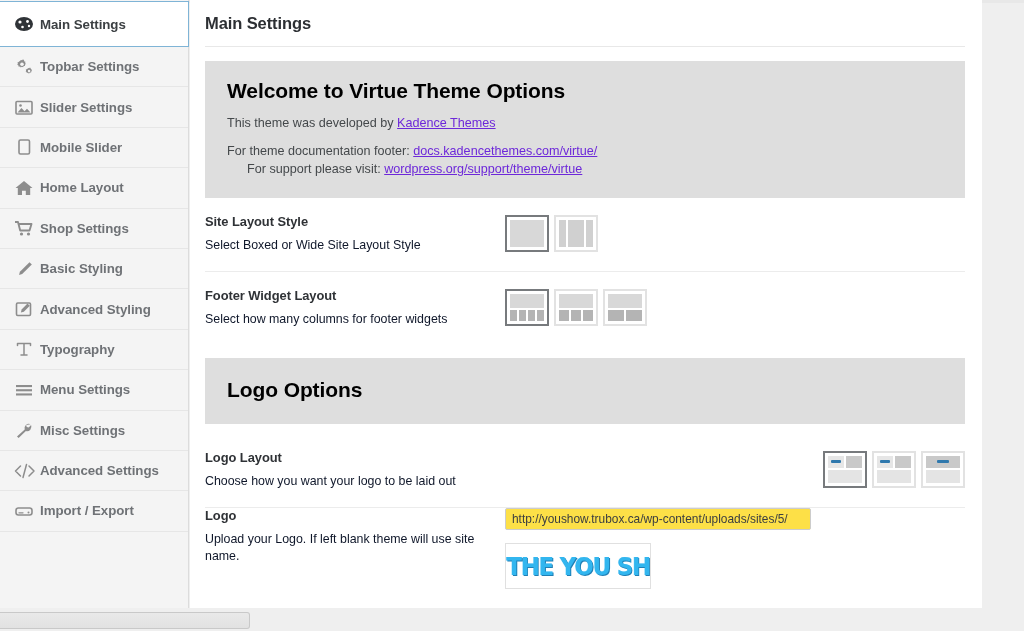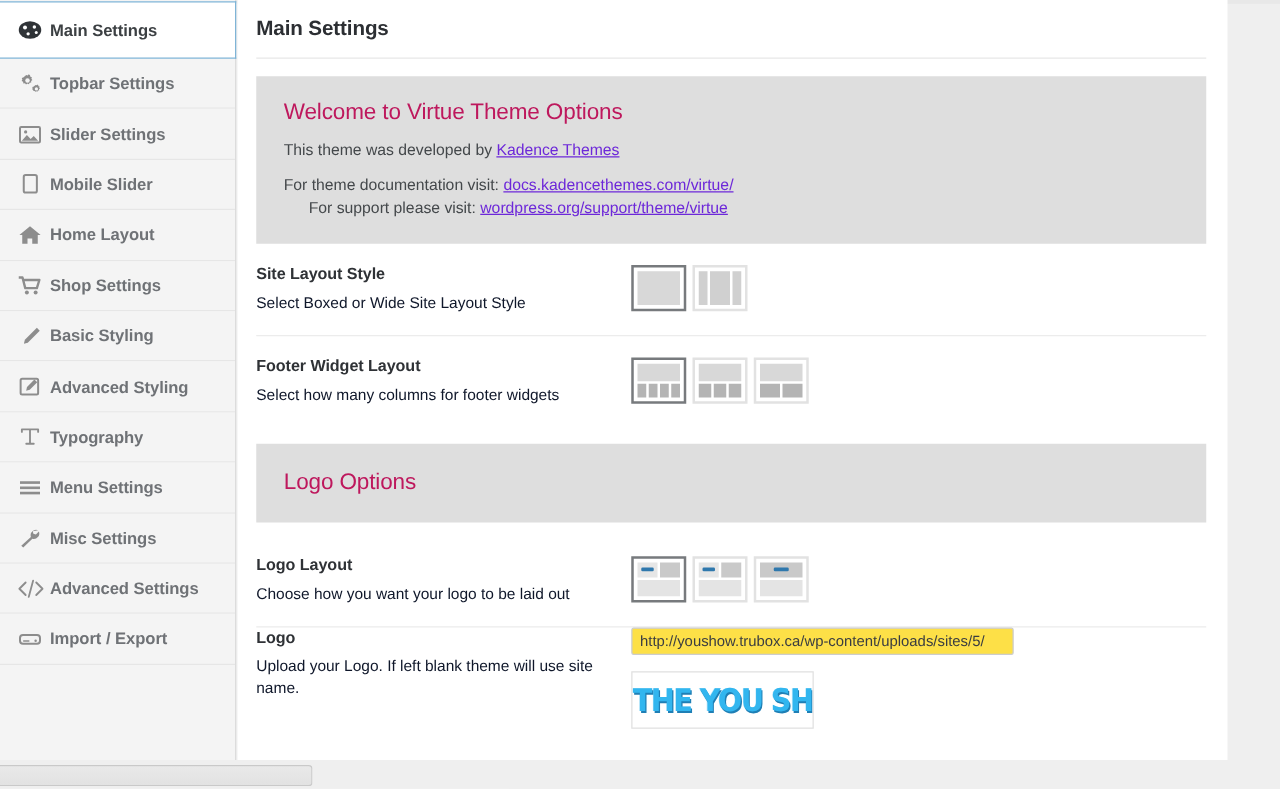--- a/index.html
+++ b/index.html
@@ -65,21 +65,21 @@
     border-top: 1px solid #e8e8e8;
   }
 
   .section-band {
     margin: 14px 17px 0 15px;
     background: #dedede;
     padding: 18px 0 20px 22px;
   }
   .section-band.welcome { padding-bottom: 22px; }
   .band-title {
-    font-size: 18px; font-weight: normal; color: #be185d;
+    font-size: 21px; font-weight: bold; color: #000000;
     letter-spacing: -0.1px;
   }
   .band-line {
     font-size: 12.6px; color: #44484b; margin-top: 13px;
   }
   .band-line.tight { margin-top: 4px; margin-left: 20px; }
   .band-line.gap { margin-top: 14px; }
   .band-link { color: #6d28d9; text-decoration: underline; cursor: pointer; }
 
   
@@ -345,21 +345,21 @@
 
     <div class="page-title">Main Settings</div>
     <div class="title-rule"></div>
 
     <div class="section-band welcome">
       <div class="band-title">Welcome to Virtue Theme Options</div>
       <div class="band-line">
         <span>This theme was developed by </span><a class="band-link">Kadence Themes</a>
       </div>
       <div class="band-line gap">
-        <span>For theme documentation visit: </span><a class="band-link">docs.kadencethemes.com/virtue/</a>
+        <span>For theme documentation footer: </span><a class="band-link">docs.kadencethemes.com/virtue/</a>
       </div>
       <div class="band-line tight">
         <span>For support please visit: </span><a class="band-link">wordpress.org/support/theme/virtue</a>
       </div>
     </div>
 
     <div class="opt-row">
       <div class="opt-left">
         <div class="opt-title">Site Layout Style</div>
         <div class="opt-desc">Select Boxed or Wide Site Layout Style</div>
@@ -424,21 +424,21 @@
               </div>
             </div>
         </div>
       </div>
     </div>
 
     <div class="section-band" style="padding:20px 0 22px 22px;">
       <div class="band-title">Logo Options</div>
     </div>
 
-    <div class="opt-row" style="padding-top:26px;">
+    <div class="opt-row" style="padding-top:26px;justify-content:space-between;">
       <div class="opt-left">
         <div class="opt-title">Logo Layout</div>
         <div class="opt-desc">Choose how you want your logo to be laid out</div>
       </div>
       <div class="opt-right">
         <div class="thumb sel">
           <div class="thumb-inner">
               <div class="ll">
                 <div class="hdr">
                   <span class="mark"></span>

